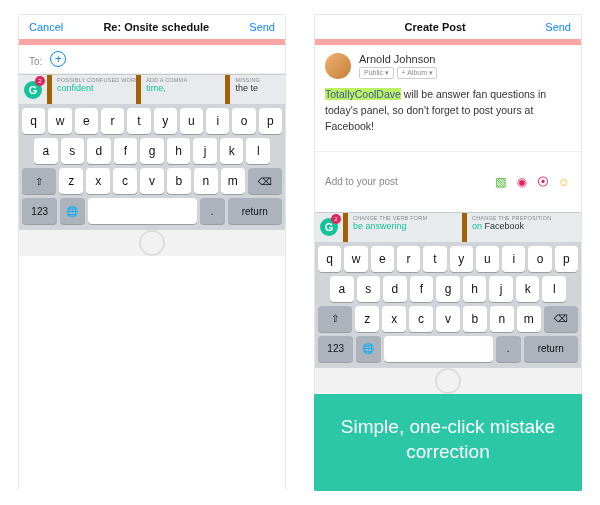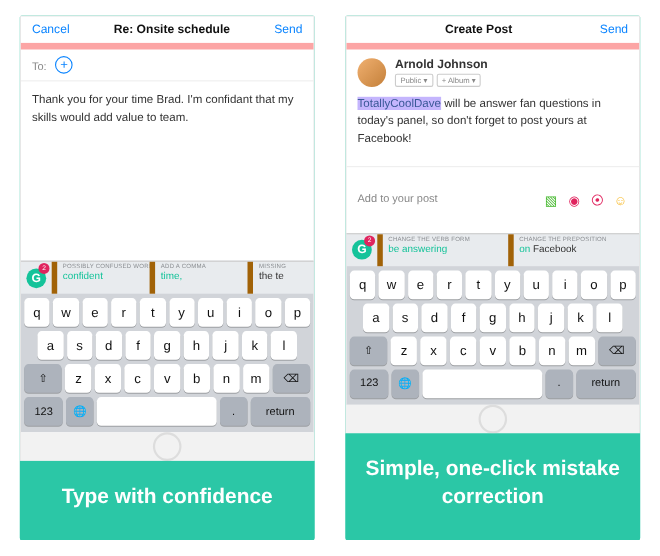--- a/index.html
+++ b/index.html
@@ -9,62 +9,61 @@
 .nav{display:flex;justify-content:space-between;align-items:center;padding:6px 10px;border-bottom:6px solid #fca5a5;font-size:11px}
 .nav .l,.nav .r{color:#0a84ff;cursor:pointer}
 .nav .c{font-weight:700;color:#111}
 .torow{display:flex;align-items:flex-end;padding:6px 10px;border-bottom:1px solid #eee;font-size:10px}
 .torow .lbl{color:#888;margin-right:8px}
 .torow .nm{color:#888;flex:1}
 .torow .add{width:16px;height:16px;border:1.5px solid #0a84ff;border-radius:50%;color:#0a84ff;display:flex;align-items:center;justify-content:center;font-size:12px;cursor:pointer}
 .body{padding:10px;font-size:10.5px;color:#333;line-height:1.5;flex:1}
 .poster{display:flex;align-items:center;padding:8px 10px;gap:8px}
 .avatar{width:26px;height:26px;border-radius:50%;background:linear-gradient(135deg,#f0b070,#c4803a)}
-.poster .meta .nm{font-size:11px;font-weight:700;color:#333}
+.poster .meta .nm{font-size:11px;font-weight:400;color:#333}
 .pills{display:flex;gap:3px;margin-top:2px}
 .pill{font-size:7px;border:1px solid #ccc;border-radius:2px;padding:1px 4px;color:#888}
 .postbody{padding:0 10px 8px;font-size:10.5px;color:#333;line-height:1.5}
-.hl{background:#c4b5fd;color:#3b5998}
+.hl{background:#bef264;color:#3b5998}
 .addrow{display:flex;align-items:center;justify-content:space-between;padding:23px 10px;border-top:1px solid #eee;font-size:10px;color:#888}
 .icons{display:flex;gap:7px;font-size:12px}
 .ic{width:14px;height:14px;display:inline-flex;align-items:center;justify-content:center}
 .kbarea{background:#d1d4d9}
 .sugbar{display:flex;align-items:stretch;background:#e8ebee;border-top:1px solid #ccc;height:30px}
 .gbadge{width:28px;display:flex;align-items:center;justify-content:center;position:relative}
 .gcirc{width:18px;height:18px;border-radius:50%;background:#15c39a;color:#fff;display:flex;align-items:center;justify-content:center;font-size:11px;font-weight:700}
 .gnum{position:absolute;top:1px;right:2px;width:10px;height:10px;background:#e0245e;border-radius:50%;color:#fff;font-size:6px;display:flex;align-items:center;justify-content:center}
 .sug{flex:1;border-left:5px solid #a16207;padding:2px 5px;overflow:hidden;cursor:pointer}
 .sug .t{font-size:5.5px;color:#8a8d91;letter-spacing:.2px;text-transform:uppercase;white-space:nowrap}
 .sug .v{font-size:9px;color:#15c39a;white-space:nowrap}
 .sug .v.plain{color:#333}
 .keys{padding:4px 3px 2px}
 .krow{display:flex;gap:3px;margin-bottom:4px;justify-content:center}
 .key{background:#fff;border-radius:4px;box-shadow:0 1px 0 rgba(0,0,0,.25);height:26px;flex:1;display:flex;align-items:center;justify-content:center;font-size:12px;color:#111;cursor:pointer}
 .key.fn{background:#adb3bc;color:#111;font-size:10px}
 .key.sp{flex:4}
 .key.sm{flex:1.3}
 .home{height:26px;display:flex;align-items:center;justify-content:center;background:#f2f2f2}
 .homeb{width:26px;height:26px;border:2px solid #ddd;border-radius:50%}
-.caption{background:#2bc7a6;color:#fff;text-align:center;padding:20px 10px 26px;font-size:19px;font-weight:700;line-height:1.35}
+.caption{background:#2bc7a6;color:#fff;text-align:center;padding:20px 10px 26px;font-size:19px;font-weight:400;line-height:1.35}
 </style>
 </head>
 <body>
 
 <div class="panel">
   <div class="phone">
     <div class="nav">
       <span class="l">Cancel</span>
       <span class="c">Re: Onsite schedule</span>
       <span class="r">Send</span>
     </div>
     <div class="torow">
       <span class="lbl">To:</span>
       <span class="add">+</span>
     </div>
-    <div class="body">Thank you for your time Brad. I'm confidant that my skills would add value to team.</div>
     <div class="kbarea">
       <div class="sugbar">
         <div class="gbadge">
           <div class="gcirc">G</div>
           <div class="gnum">2</div>
         </div>
         <div class="sug">
           <div class="t">POSSIBLY CONFUSED WORD</div>
           <div class="v">confident</div>
         </div>
@@ -120,21 +119,20 @@
           <div class="key sp"></div>
           <div class="key fn" style="flex:.9">.</div>
           <div class="key fn" style="flex:2">return</div>
         </div>
       </div>
     </div>
     <div class="home">
       <div class="homeb"></div>
     </div>
   </div>
-  <div class="caption">Type with confidence</div>
 </div>
 
 <div class="panel">
   <div class="phone">
     <div class="nav">
       <span class="l"></span>
       <span class="c">Create Post</span>
       <span class="r">Send</span>
     </div>
     <div class="poster">

